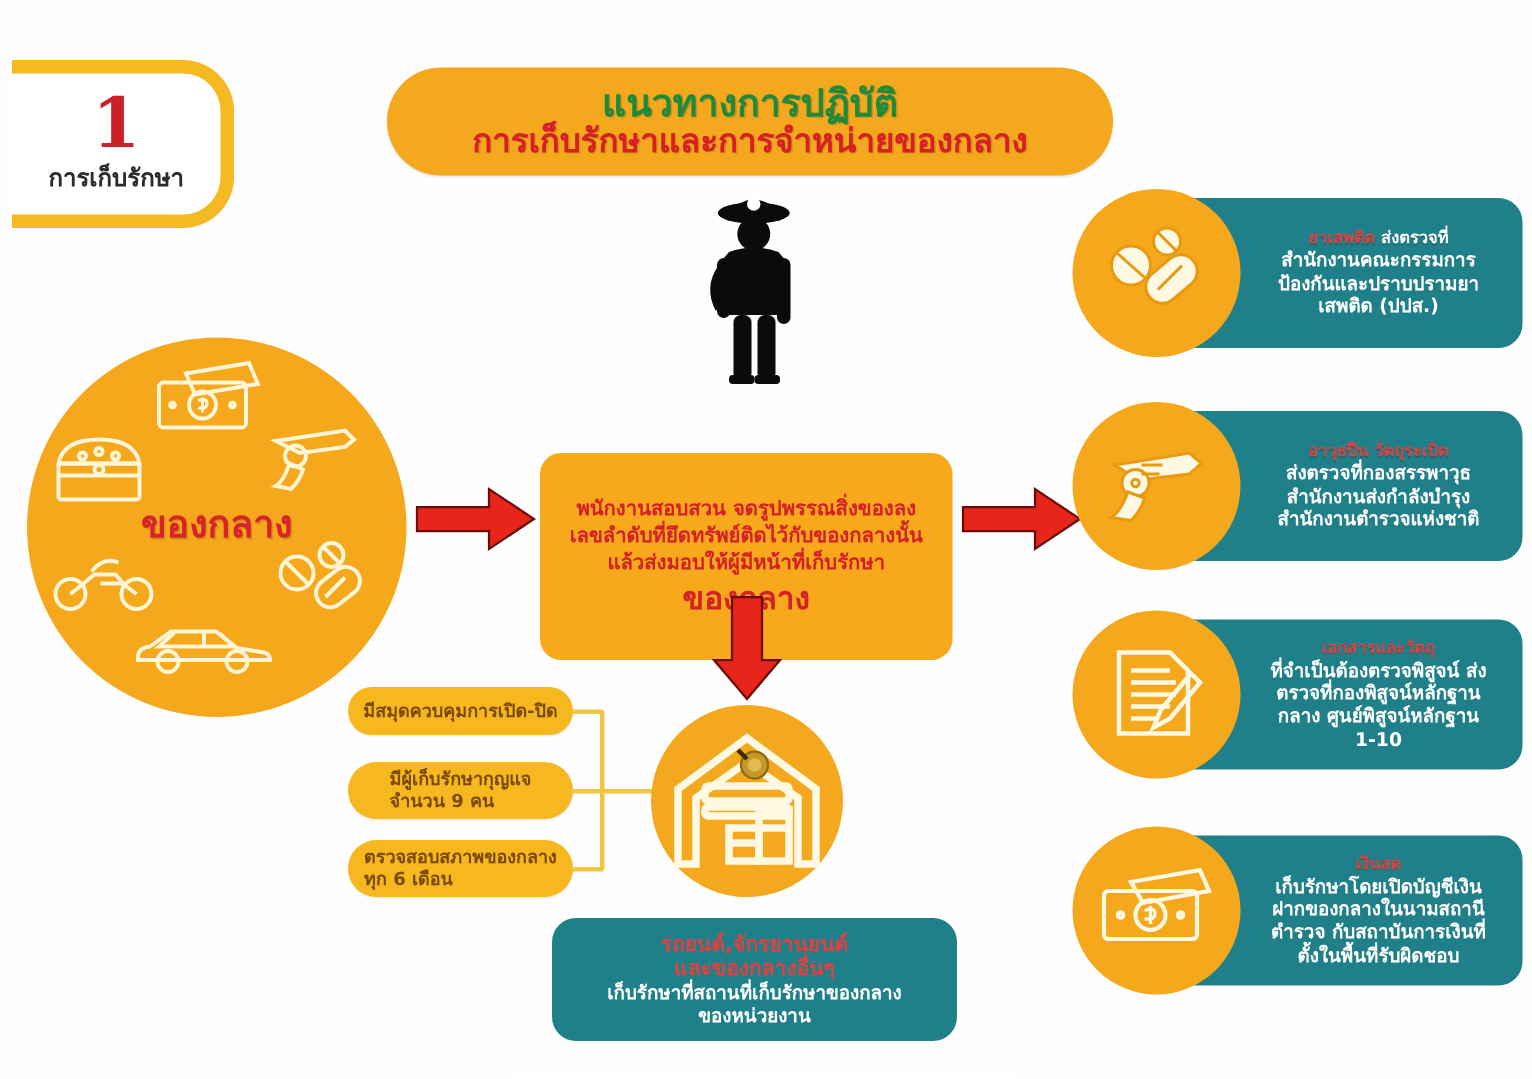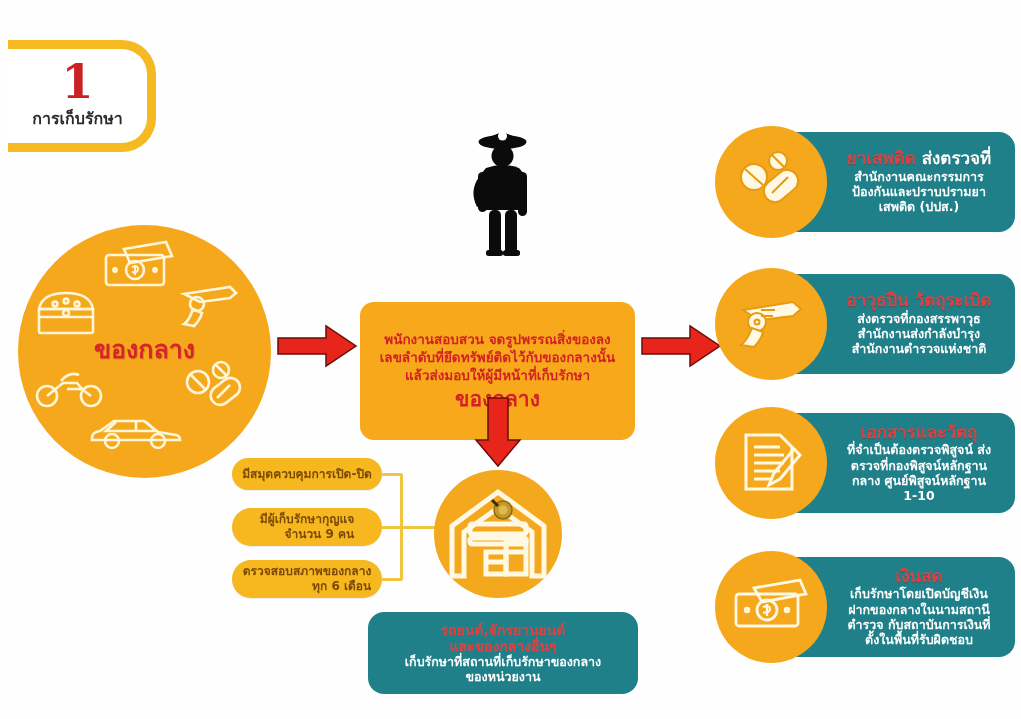--- a/index.html
+++ b/index.html
@@ -82,32 +82,32 @@
     border-radius: 50%; background: #f6a81c; z-index: 2;
     display: flex; align-items: center; justify-content: center;
   }
   .row .panel {
     position: absolute; left: 56px; top: 6px; width: 244px; height: 100px;
     background: #20808a; border-radius: 16px; z-index: 1;
     padding: 7px 10px 7px 62px;
     display: flex; flex-direction: column; align-items: center; justify-content: center;
   }
   .row .panel .head {
-    color: #e0403f; font-size: 17px; font-weight: bold; text-align: center; line-height: 1.15;
+    color: #e0403f; font-size: 11px; font-weight: bold; text-align: center; line-height: 1.15;
     text-shadow: 0 1px 0 rgba(0,0,0,.2);
   }
   .row .panel .desc {
     color: #ffffff; font-size: 12.5px; font-weight: bold; text-align: center; line-height: 1.22;
   }
 
   
   .pill {
     position: absolute; background: #f6b71f; border-radius: 20px;
     display: flex; align-items: center; justify-content: center;
-    color: #7a4a05; font-size: 12px; font-weight: bold; text-align: right;
+    color: #7a4a05; font-size: 12px; font-weight: bold; text-align: left;
     line-height: 1.22; padding: 4px 10px;
     box-shadow: 0 1px 1px rgba(0,0,0,.08);
   }
 
   
   .conn { position: absolute; background: #efc541; }
 
   
   .warehouse {
     position: absolute; left: 434px; top: 470px; width: 128px; height: 128px;
@@ -132,20 +132,24 @@
 </head>
 <body>
 
 <div id="stage">
 
   <div class="step-badge">
     <div class="num">1</div>
     <div class="cap">การเก็บรักษา</div>
   </div>
 
+  <div class="title-banner">
+    <div class="l1">แนวทางการปฏิบัติ</div>
+    <div class="l2">การเก็บรักษาและการจำหน่ายของกลาง</div>
+  </div>
 
   <div class="policeman">
     <svg viewBox="0 0 95 135" width="95" height="135" aria-hidden="true">
       <g fill="#0b0b0b">
         <ellipse cx="47.5" cy="20" rx="24" ry="7"></ellipse>
         <path d="M30 20 q17.5 -18 35 0 z"></path>
         <circle cx="47.5" cy="14" r="4.5" fill="#ffffff"></circle>
         <rect x="29" y="20" width="37" height="5" rx="2"></rect>
         <circle cx="47.5" cy="34" r="11"></circle>
         <path d="M31 46 q16.5 -6 33 0 l5 6 v36 h-43 v-36 z"></path>

